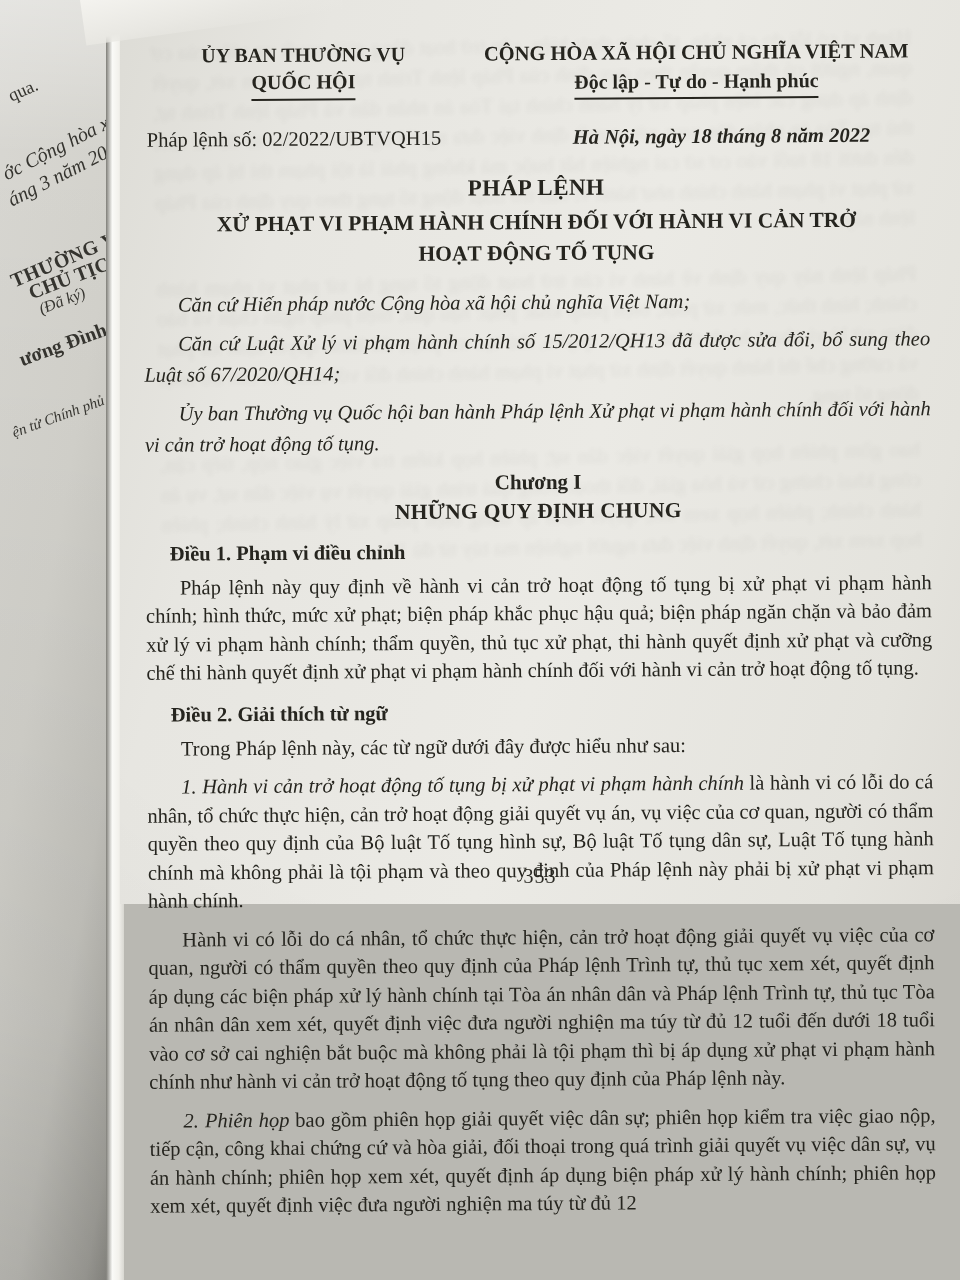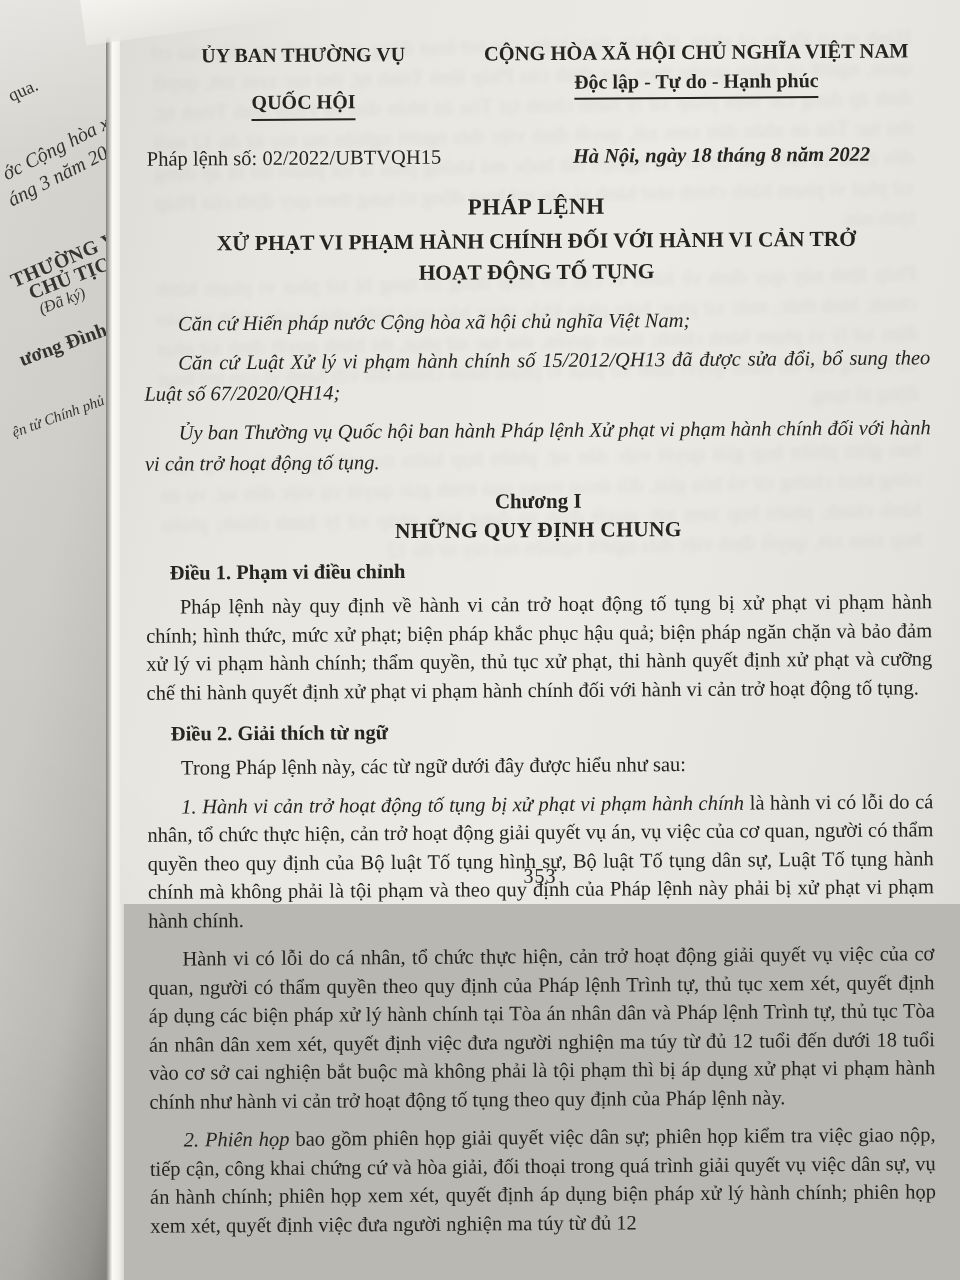--- a/index.html
+++ b/index.html
@@ -51,21 +51,21 @@
     position:relative;z-index:2;
     padding:40px 28px 0 26px;
     transform:rotate(-.4deg);
   }
   
   .hdr{display:flex;align-items:flex-start;}
   .hdr-left{width:41%;text-align:center;font-weight:bold;font-size:20px;line-height:1.35;}
   .hdr-right{width:59%;text-align:center;font-weight:bold;}
   .hdr-right .nat1{font-size:20.5px;line-height:1.3;}
   .hdr-right .nat2{display:inline-block;font-size:20px;margin-top:4px;padding-bottom:4px;border-bottom:2px solid #26251f;}
-  .issuer2{display:inline-block;padding-bottom:3px;border-bottom:2px solid #26251f;margin-top:20px;}
+  .issuer2{display:inline-block;padding-bottom:3px;border-bottom:2px solid #26251f;}
   .docrow{display:flex;margin-top:26px;align-items:baseline;}
   .docnum{width:47%;font-size:20.5px;padding-left:4px;}
   .dateline{width:53%;font-size:20.5px;font-style:italic;font-weight:600;text-align:center;}
   
   .title-block{text-align:center;margin-top:26px;}
   .title1{font-size:23px;font-weight:bold;letter-spacing:.5px;}
   .title2{font-size:21.5px;font-weight:bold;line-height:1.45;margin:6px auto 0;max-width:700px;}
   
   .preamble{margin-top:18px;}
   .preamble p{font-style:italic;font-size:20.5px;line-height:31px;text-align:justify;text-indent:34px;margin:0 0 8px 0;}

